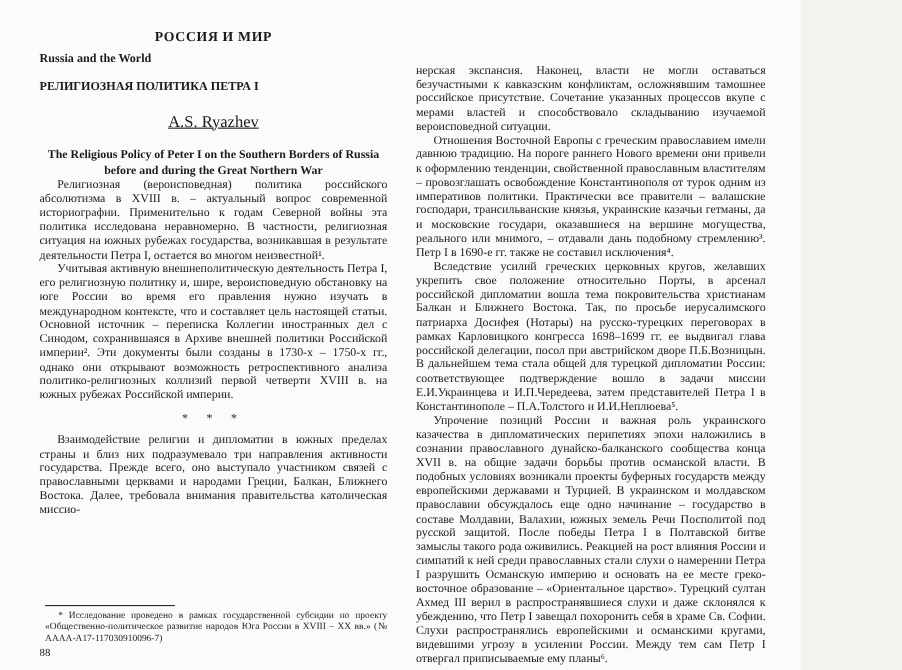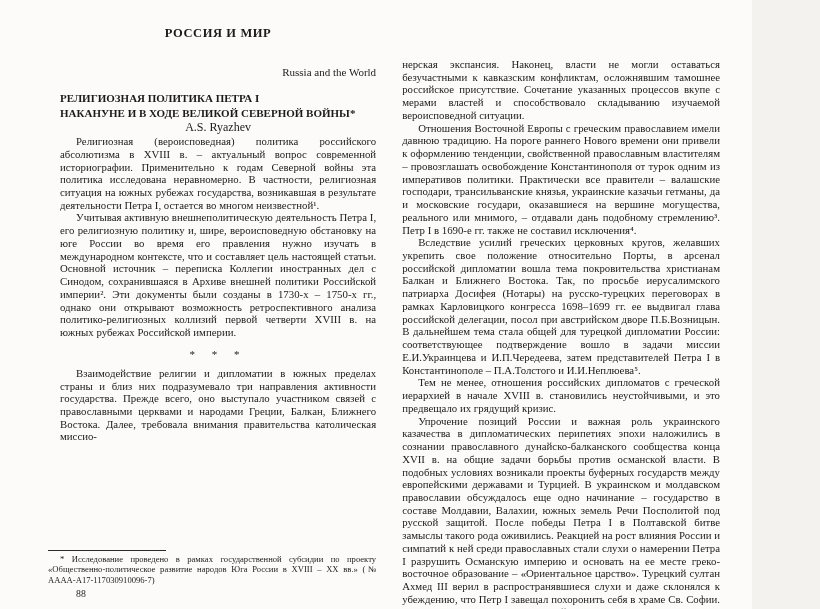--- a/index.html
+++ b/index.html
@@ -9,51 +9,52 @@
     font-family: "Liberation Serif", "DejaVu Serif", serif;
     color: #1b1b1b;
   }
   .spread {
     width: 728px;
     height: 609px;
     background: #fcfbf9;
     display: flex;
     overflow: hidden;
     position: relative;
-    padding-left: 24px;
   }
   .page {
     box-sizing: border-box;
     position: relative;
     height: 609px;
   }
   .page-left  { width: 410px; padding: 18px 12px 40px 36px; }
   .page-right { width: 410px; padding: 18px 32px 40px 14px; margin-top: 40px; }
 
   .sec-ru {
     text-align: center;
     font-weight: bold;
     font-size: 12.5px;
     letter-spacing: 0.6px;
     margin-top: 8px;
   }
   .sec-en {
-    text-align: right;
-    font-weight: normal;
+    text-align: left;
+    font-weight: bold;
     font-size: 11px;
-    margin-top: 25px;
+    margin-top: 6px;
   }
   .author {
     text-align: center;
     font-size: 10.8px;
     margin-top: 42px;
   }
   .author-en {
     text-align: center;
-    font-size: 12px;
+    font-size: 15px;
+    margin-top: 16px;
+    text-decoration: underline;
   }
   .title-ru {
     text-align: left;
     font-weight: bold;
     font-size: 11px;
     line-height: 1.32;
     margin-top: 13px;
   }
   .title-en {
     text-align: center;
@@ -73,80 +74,79 @@
   .body-p.first { }
   .body-p.no-indent { text-indent: 0; }
   .separator {
     text-align: center;
     font-size: 11px;
     letter-spacing: 7px;
     margin: 9px 0 7px;
   }
   .footnote-block {
     position: absolute;
-    left: 24px;
+    left: 41px;
     right: 12px;
     bottom: 24px;
   }
   .footnote-rule {
     width: 118px;
     border-top: 1px solid #2a2a2a;
     margin-bottom: 3px;
   }
   .footnote {
     margin: 0;
     font-size: 8.6px;
     line-height: 1.22;
     text-align: justify;
     text-indent: 12px;
   }
   .pagenum {
     position: absolute;
     bottom: 10px;
     font-size: 9.8px;
   }
-  .pagenum-left  { left: 52px; }
+  .pagenum-left  { left: 36px; }
   .pagenum-right { right: 32px; text-decoration: underline; }
 </style>
 </head>
 <body>
 
 <div class="spread">
 
   <div class="page page-left">
     <div class="sec-ru">РОССИЯ И МИР</div>
     <div class="sec-en">Russia and the World</div>
 
 
     <div class="title-ru">
       <div>РЕЛИГИОЗНАЯ ПОЛИТИКА ПЕТРА I</div>
-      <div>НАКАНУНЕ И В ХОДЕ ВЕЛИКОЙ СЕВЕРНОЙ ВОЙНЫ*</div>
     </div>
 
     <div class="author-en">A.S. Ryazhev</div>
 
+    <div class="title-en">The Religious Policy of Peter I on the Southern Borders of Russia before and during the Great Northern War</div>
 
     <p class="body-p first">Религиозная (вероисповедная) политика российского абсолютизма в XVIII в. – актуальный вопрос современной историографии. Применительно к годам Северной войны эта политика исследована неравномерно. В частности, религиозная ситуация на южных рубежах государства, возникавшая в результате деятельности Петра I, остается во многом неизвестной¹.</p>
     <p class="body-p">Учитывая активную внешнеполитическую деятельность Петра I, его религиозную политику и, шире, вероисповедную обстановку на юге России во время его правления нужно изучать в международном контексте, что и составляет цель настоящей статьи. Основной источник – переписка Коллегии иностранных дел с Синодом, сохранившаяся в Архиве внешней политики Российской империи². Эти документы были созданы в 1730-х – 1750-х гг., однако они открывают возможность ретроспективного анализа политико-религиозных коллизий первой четверти XVIII в. на южных рубежах Российской империи.</p>
 
     <div class="separator">* * *</div>
 
     <p class="body-p">Взаимодействие религии и дипломатии в южных пределах страны и близ них подразумевало три направления активности государства. Прежде всего, оно выступало участником связей с православными церквами и народами Греции, Балкан, Ближнего Востока. Далее, требовала внимания правительства католическая миссио-</p>
 
     <div class="footnote-block">
       <div class="footnote-rule"></div>
       <p class="footnote">* Исследование проведено в рамках государственной субсидии по проекту «Общественно-политическое развитие народов Юга России в XVIII – XX вв.» (№ АААА-А17-117030910096-7)</p>
     </div>
 
     <div class="pagenum pagenum-left">88</div>
   </div>
 
   <div class="page page-right">
     <p class="body-p no-indent">нерская экспансия. Наконец, власти не могли оставаться безучастными к кавказским конфликтам, осложнявшим тамошнее российское присутствие. Сочетание указанных процессов вкупе с мерами властей и способствовало складыванию изучаемой вероисповедной ситуации.</p>
     <p class="body-p">Отношения Восточной Европы с греческим православием имели давнюю традицию. На пороге раннего Нового времени они привели к оформлению тенденции, свойственной православным властителям – провозглашать освобождение Константинополя от турок одним из императивов политики. Практически все правители – валашские господари, трансильванские князья, украинские казачьи гетманы, да и московские государи, оказавшиеся на вершине могущества, реального или мнимого, – отдавали дань подобному стремлению³. Петр I в 1690-е гг. также не составил исключения⁴.</p>
     <p class="body-p">Вследствие усилий греческих церковных кругов, желавших укрепить свое положение относительно Порты, в арсенал российской дипломатии вошла тема покровительства христианам Балкан и Ближнего Востока. Так, по просьбе иерусалимского патриарха Досифея (Нотары) на русско-турецких переговорах в рамках Карловицкого конгресса 1698–1699 гг. ее выдвигал глава российской делегации, посол при австрийском дворе П.Б.Возницын. В дальнейшем тема стала общей для турецкой дипломатии России: соответствующее подтверждение вошло в задачи миссии Е.И.Украинцева и И.П.Чередеева, затем представителей Петра I в Константинополе – П.А.Толстого и И.И.Неплюева⁵.</p>
-    <p class="body-p">Тем не менее, отношения российских дипломатов с греческой иерархией в начале XVIII в. становились неустойчивыми, и это предвещало их грядущий кризис.</p>
     <p class="body-p">Упрочение позиций России и важная роль украинского казачества в дипломатических перипетиях эпохи наложились в сознании православного дунайско-балканского сообщества конца XVII в. на общие задачи борьбы против османской власти. В подобных условиях возникали проекты буферных государств между европейскими державами и Турцией. В украинском и молдавском православии обсуждалось еще одно начинание – государство в составе Молдавии, Валахии, южных земель Речи Посполитой под русской защитой. После победы Петра I в Полтавской битве замыслы такого рода оживились. Реакцией на рост влияния России и симпатий к ней среди православных стали слухи о намерении Петра I разрушить Османскую империю и основать на ее месте греко-восточное образование – «Ориентальное царство». Турецкий султан Ахмед III верил в распространявшиеся слухи и даже склонялся к убеждению, что Петр I завещал похоронить себя в храме Св. Софии. Слухи распространялись европейскими и османскими кругами, видевшими угрозу в усилении России. Между тем сам Петр I отвергал приписываемые ему планы⁶.</p>
 
     <div class="pagenum pagenum-right">89</div>
   </div>
 
 </div>
 
 </body></html>

